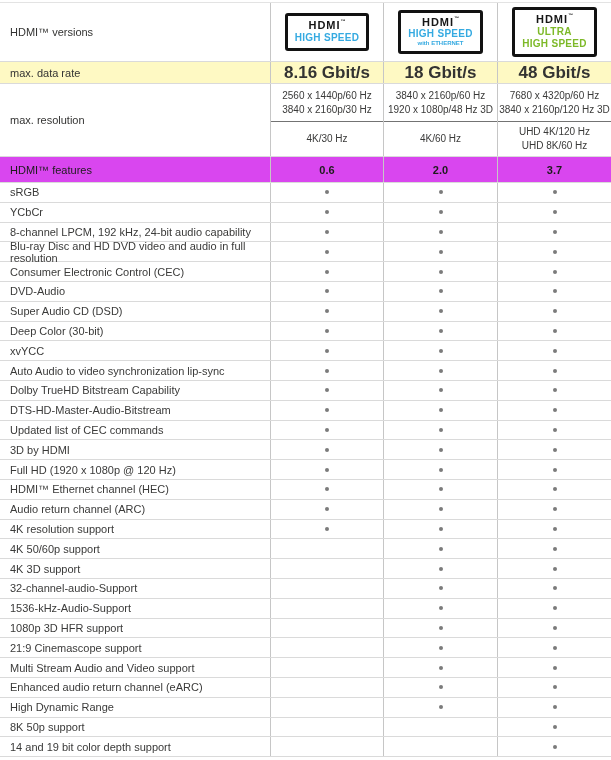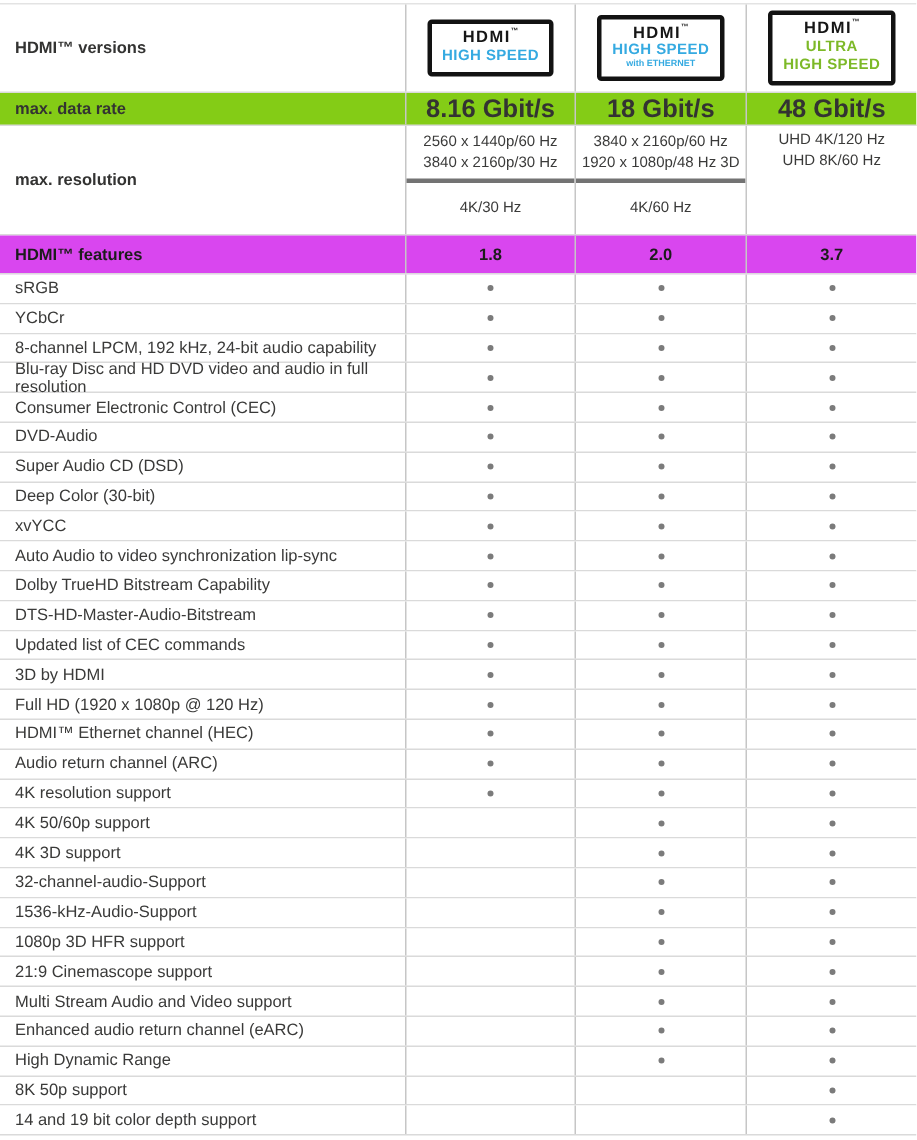--- a/index.html
+++ b/index.html
@@ -13,31 +13,31 @@
   }
   .comparison-table { padding-top: 2px; }
 
   .row { display: flex; box-sizing: border-box; border-bottom: 1px solid #dadada; background: #fff; }
   .cell { box-sizing: border-box; }
   .c0 { width: 270px; padding-left: 10px; display: flex; align-items: center; }
   .c1 { width: 113px; border-left: 1px solid #c6c6c6; display: flex; align-items: center; justify-content: center; text-align: center; flex-direction: column; }
   .c2, .c3 { width: 114px; border-left: 1px solid #c6c6c6; display: flex; align-items: center; justify-content: center; text-align: center; flex-direction: column; }
 
   .row-versions { height: 60px; border-top: 1px solid #e3e3e3; }
-  .row-datarate { height: 22px; background: #84cc16; }
+  .row-datarate { height: 22px; background: #fef9c3; }
   .row-resolution { height: 73px; }
   .row-features-bar { height: 26px; background: #d946ef; }
   .row-feature { height: 19.8px; }
 
-  .header-label { font-weight: bold; font-size: 11px; color: #333332; }
+  .header-label { font-weight: normal; font-size: 11px; color: #333332; }
   .datarate-value { font-weight: bold; font-size: 17px; color: #333332; }
 
   .res-col { justify-content: flex-start; }
   .res-top, .res-bottom { width: 100%; display: flex; flex-direction: column; align-items: center; justify-content: center; font-size: 10px; line-height: 1.4; color: #3a3a39; box-sizing: border-box; }
-  .res-top { height: 38px; border-bottom: 3px solid #737373; }
+  .res-top { height: 38px; border-bottom: 1px solid #737373; }
   .res-bottom { height: 34px; }
 
   .row-features-bar .header-label { color: #1c1c1b; }
   .version-number { font-weight: bold; font-size: 11px; color: #1c1c1b; }
 
   .feature-label { font-size: 11px; color: #3a3a39; }
   .dot { width: 4px; height: 4px; border-radius: 50%; background: #7b7b7b; display: inline-block; }
 
   
   .badge { display: inline-block; border: 3px solid #121212; border-radius: 3px; background: #fff; padding: 3px 7px 4px; text-align: center; }
@@ -102,32 +102,36 @@
     <div class="cell c2 res-col">
       <div class="res-top">
           <div>3840 x 2160p/60 Hz</div>
           <div>1920 x 1080p/48 Hz 3D</div>
         </div>
       <div class="res-bottom">
           <div>4K/60 Hz</div>
         </div>
     </div>
     <div class="cell c3 res-col">
+      <div class="res-top">
+          <div>7680 x 4320p/60 Hz</div>
+          <div>3840 x 2160p/120 Hz 3D</div>
+        </div>
       <div class="res-bottom">
           <div>UHD 4K/120 Hz</div>
           <div>UHD 8K/60 Hz</div>
         </div>
     </div>
   </div>
 
   <div class="row row-features-bar">
     <div class="cell c0">
       <span class="header-label">HDMI™ features</span>
     </div>
-    <div class="cell c1 version-number">1.8</div>
+    <div class="cell c1 version-number">0.6</div>
     <div class="cell c2 version-number">2.0</div>
     <div class="cell c3 version-number">3.7</div>
   </div>
 
   <div id="features">
       <div class="row row-feature">
         <div class="cell c0 feature-label">sRGB</div>
         <div class="cell c1">
           <span class="dot"></span>
         </div>

